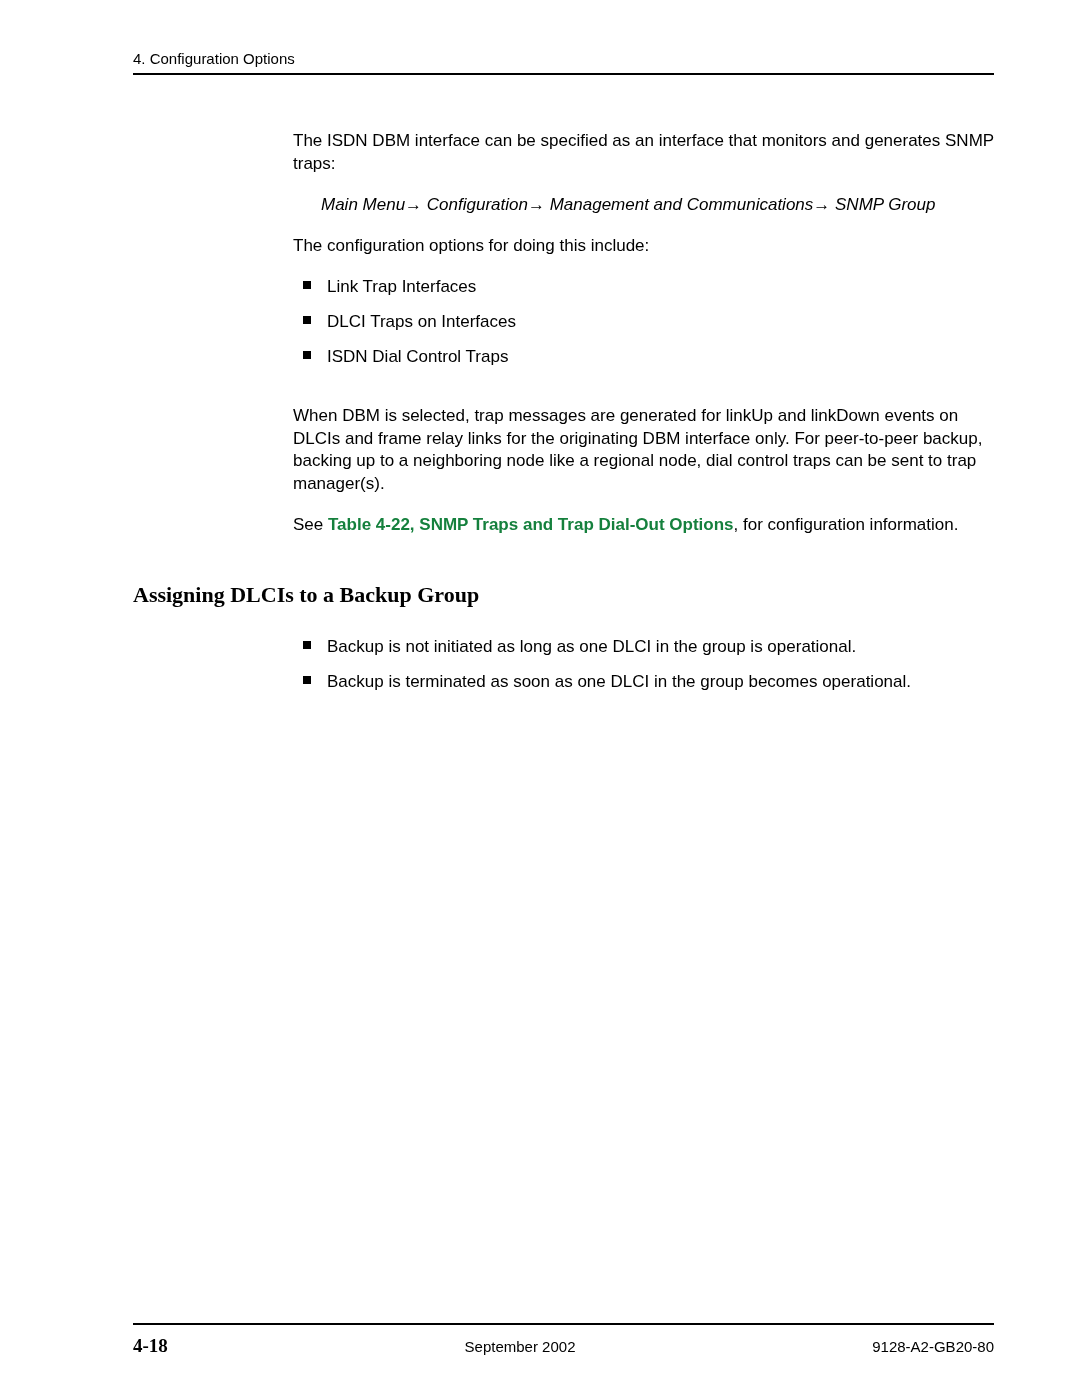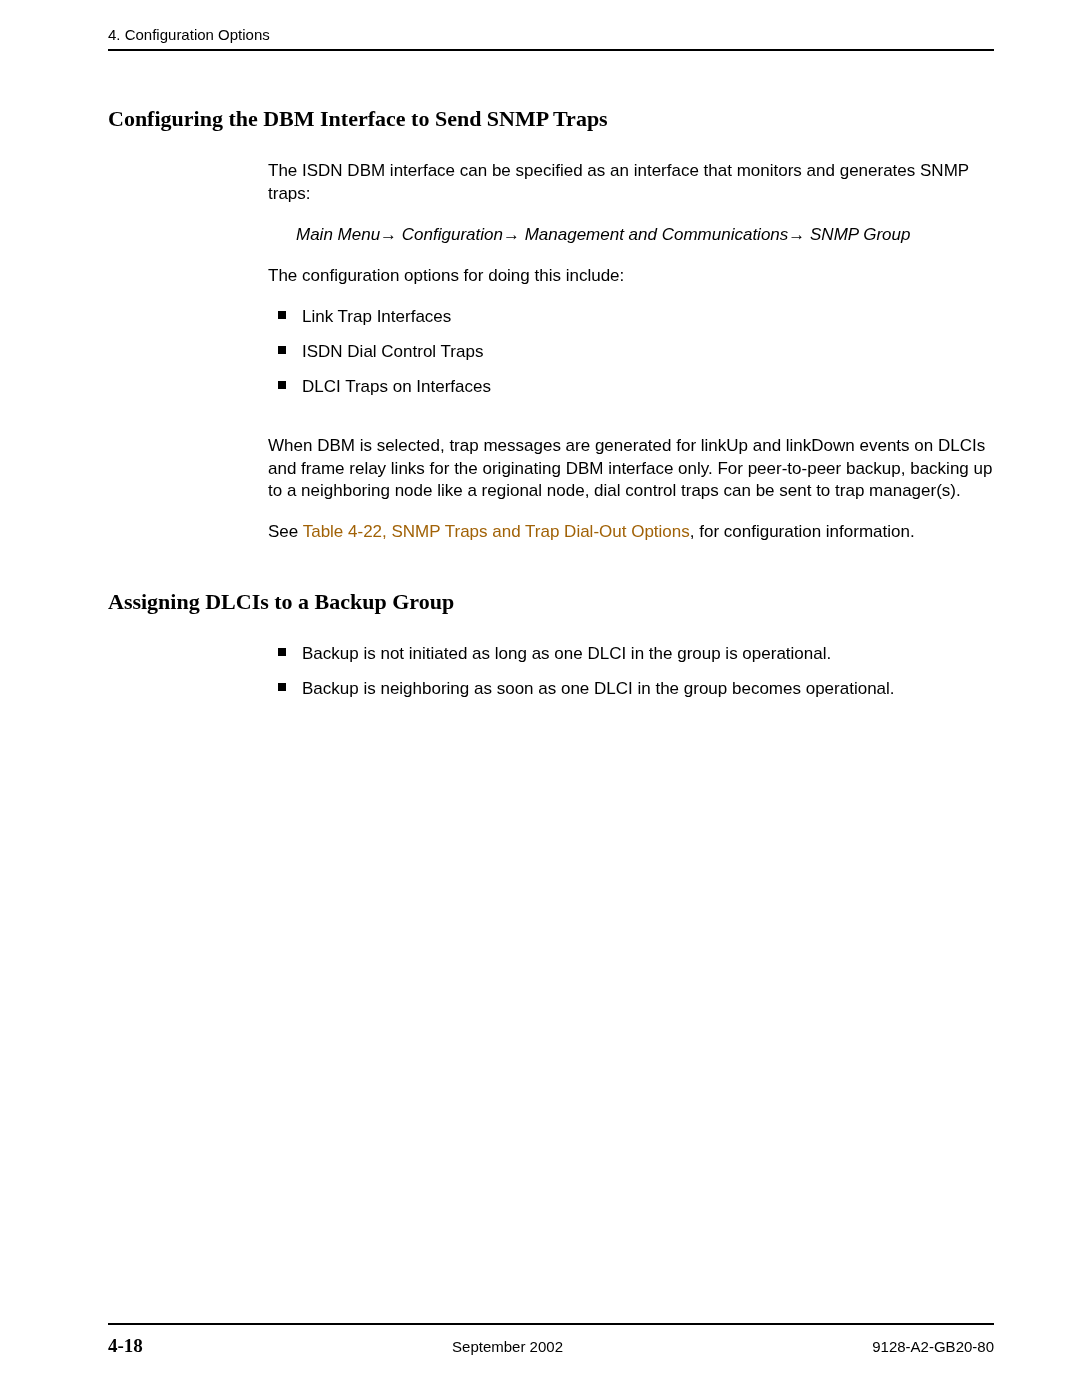--- a/index.html
+++ b/index.html
@@ -5,24 +5,25 @@
     body {
       margin: 0;
       padding: 0;
       background: #fff;
       font-family: Arial, Helvetica, sans-serif;
       width: 1080px;
       height: 1397px;
       position: relative;
     }
     .page {
-      padding: 26px 86px 40px 108px;
+      padding: 50px 86px 40px 108px;
       box-sizing: border-box;
       height: 100%;
       position: relative;
+      margin-left: 25px;
     }
     .header {
       display: flex;
       justify-content: space-between;
       font-size: 15px;
       font-family: Arial, Helvetica, sans-serif;
       padding-bottom: 6px;
       border-bottom: 2px solid #000;
       margin-bottom: 55px;
     }
@@ -66,21 +67,22 @@
       left: 10px;
       top: 5px;
       width: 8px;
       height: 8px;
       background: #000;
     }
     .spacer {
       height: 18px;
     }
     .link {
-      color: #a16207;
+      color: #15803d;
+      font-weight: bold;
     }
     .footer {
       position: absolute;
       left: 108px;
       right: 86px;
       bottom: 40px;
       border-top: 2px solid #000;
       padding-top: 10px;
       display: flex;
       justify-content: space-between;
@@ -102,44 +104,43 @@
 </head>
 <body>
 
 <div class="page">
 
   <div class="header">
     <span>4. Configuration Options</span>
     <span></span>
   </div>
 
-  <div class="section-heading">Configuring the DBM Interface to Send SNMP Traps</div>
 
   <div class="content-block">
     <div class="para">The ISDN DBM interface can be specified as an interface that monitors and generates SNMP traps:</div>
     <div class="nav-path">Main Menu→ Configuration→ Management and Communications→ SNMP Group</div>
     <div class="para">The configuration options for doing this include:</div>
     <ul class="bullet-list">
       <li>Link Trap Interfaces</li>
+      <li>DLCI Traps on Interfaces</li>
       <li>ISDN Dial Control Traps</li>
-      <li>DLCI Traps on Interfaces</li>
     </ul>
     <div class="spacer"></div>
     <div class="para">When DBM is selected, trap messages are generated for linkUp and linkDown events on DLCIs and frame relay links for the originating DBM interface only. For peer-to-peer backup, backing up to a neighboring node like a regional node, dial control traps can be sent to trap manager(s).</div>
     <div class="para">
       <span>See </span><span class="link">Table 4-22, SNMP Traps and Trap Dial-Out Options</span><span>, for configuration information.</span>
     </div>
   </div>
 
   <div class="section-heading">Assigning DLCIs to a Backup Group</div>
 
   <div class="content-block">
     <ul class="bullet-list">
       <li>Backup is not initiated as long as one DLCI in the group is operational.</li>
-      <li>Backup is neighboring as soon as one DLCI in the group becomes operational.</li>
+      <li>Backup is terminated as soon as one DLCI in the group becomes operational.</li>
     </ul>
     <div class="spacer"></div>
   </div>
 
   <div class="footer">
     <span class="page-num">4-18</span>
     <span class="footer-center">September 2002</span>
     <span class="footer-right">9128-A2-GB20-80</span>
   </div>
 

